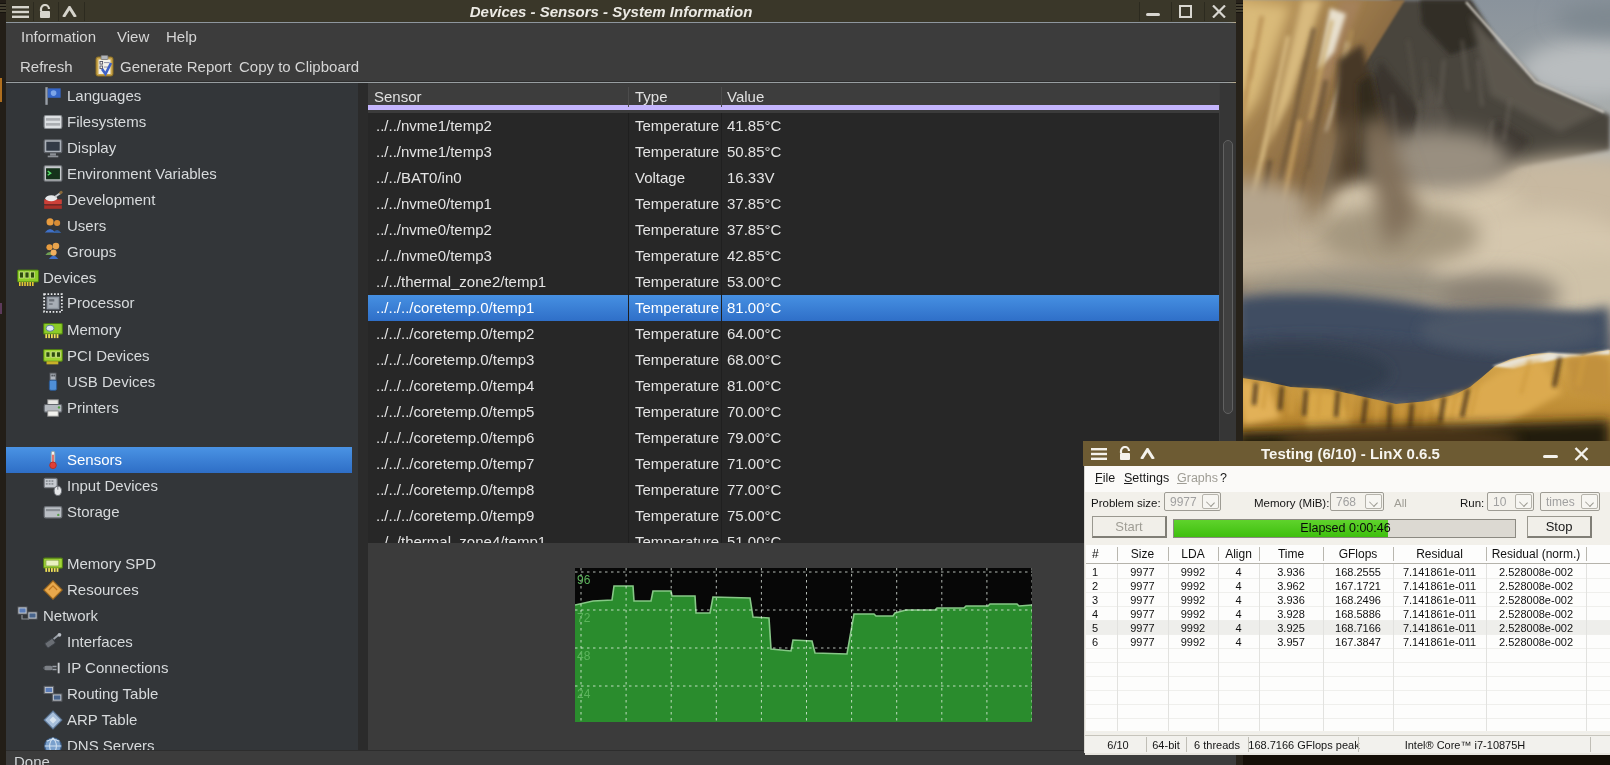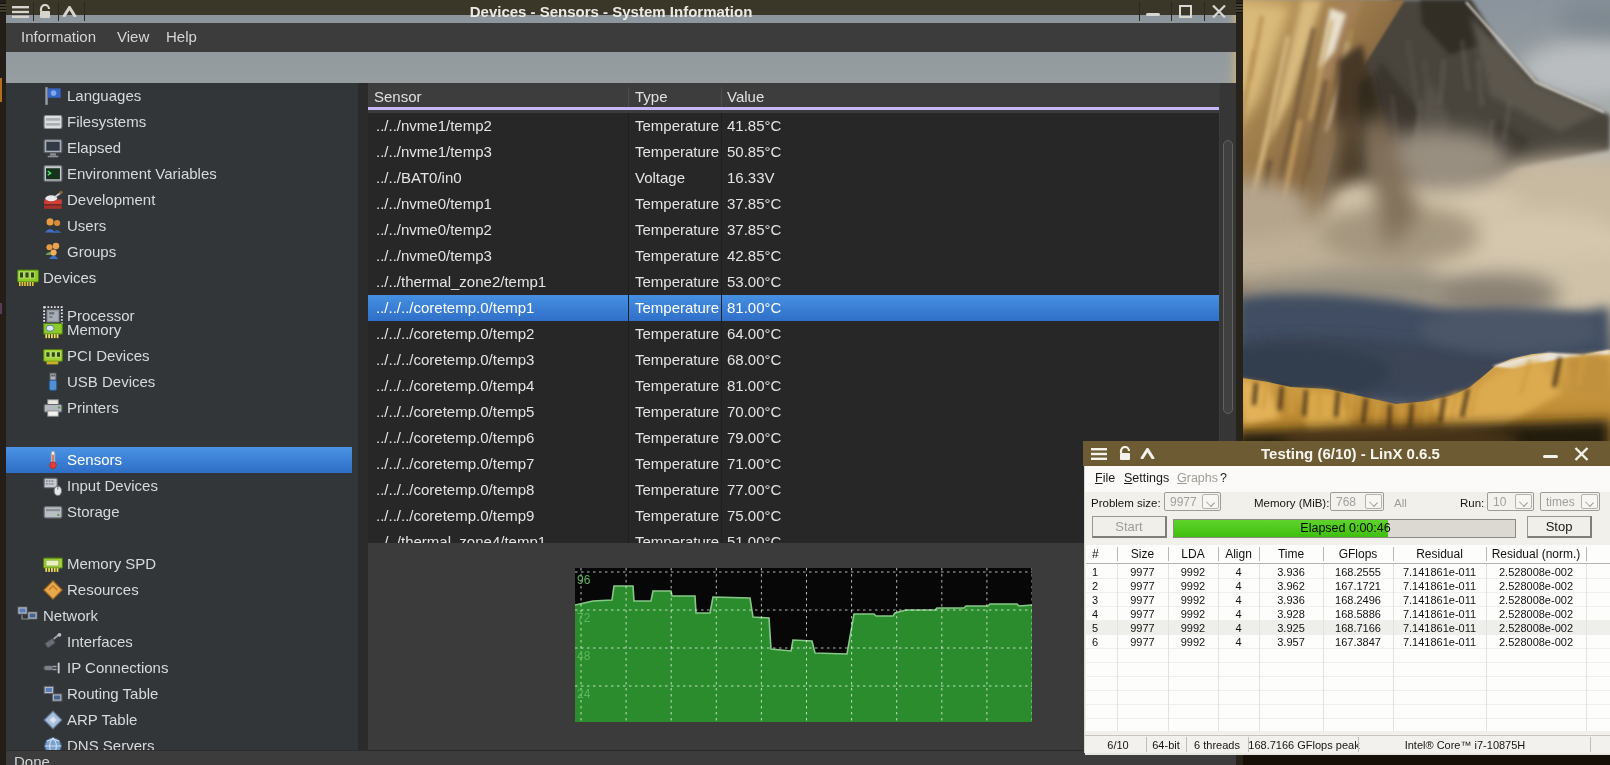--- a/index.html
+++ b/index.html
@@ -1,34 +1,34 @@
 <!DOCTYPE html>
 <html><head><meta charset="utf-8">
 <style>
 *{margin:0;padding:0;box-sizing:border-box;}
 html,body{width:1610px;height:765px;overflow:hidden;background:#1c140d;font-family:"Liberation Sans",sans-serif;}
 #screen{position:relative;width:1610px;height:765px;overflow:hidden;}
 .abs{position:absolute;}
 
 #main{position:absolute;left:0;top:0;width:1243px;height:765px;}
-#mtitle{position:absolute;left:0;top:0;width:1243px;height:15px;background:#3a3729;}
+#mtitle{position:absolute;left:0;top:0;width:1243px;height:22px;background:#3a3729;font-style:italic;}
 #mtitle .ttxt{position:absolute;left:0;top:0;width:1222px;height:23px;line-height:23px;text-align:center;color:#eceae4;font-size:15px;font-weight:bold;}
 .tsep{position:absolute;top:2px;width:1px;height:19px;background:#2c2a1f;}
 #mborderL{position:absolute;left:0;top:0;width:6px;height:765px;background:#231e17;z-index:3;}
 #mborderR{position:absolute;left:1236px;top:0;width:7px;height:765px;background:#27221a;z-index:3;}
 #mmenu{position:absolute;left:6px;top:23px;width:1230px;height:29px;background:#3c3c3c;color:#d5d5d5;font-size:15px;}
 #mtool{position:absolute;left:6px;top:52px;width:1230px;height:30px;background:#3c3c3c;color:#d5d5d5;font-size:15px;border-bottom:1px solid #2e2e2e;}
 #sidebar{position:absolute;left:6px;top:83px;width:352px;height:667px;background:#333639;overflow:hidden;}
 #paneSep{position:absolute;left:358px;top:83px;width:10px;height:667px;background:#2b2b2b;}
 .srow{position:absolute;left:0;width:346px;height:26px;color:#d7dadc;font-size:15px;line-height:26px;white-space:nowrap;}
 .srow .lbl{position:absolute;top:0;}
 .srow svg{position:absolute;}
 
 #rpane{position:absolute;left:368px;top:83px;width:868px;height:667px;background:#3b3b3b;}
-#thead{position:absolute;left:0;top:1px;width:851px;height:26px;background:#3d3d3d;border-bottom:3px solid #c4b5fd;color:#e0e0e0;font-size:15px;}
+#thead{position:absolute;left:0;top:1px;width:851px;height:26px;background:#3d3d3d;border-bottom:5px solid #c4b5fd;color:#e0e0e0;font-size:15px;}
 #thead span{position:absolute;top:0;line-height:26px;}
 #thead .hsep{position:absolute;top:3px;width:1px;height:20px;background:#4c4c4c;}
 #trows{position:absolute;left:0;top:30px;width:851px;height:430px;background:#272727;overflow:hidden;}
 .trow{position:absolute;left:0;width:851px;height:26px;color:#e4e4e4;font-size:15px;line-height:26px;}
 .trow.sel{background:linear-gradient(#4690e2,#2f6fc8);color:#fff;}
 .trow span{position:absolute;top:0;}
 .colline{position:absolute;top:0;width:1px;height:432px;background:#1f1f1f;}
 #tscrollTrough{position:absolute;left:852px;top:0px;width:16px;height:460px;background:#363636;}
 #tscrollThumb{position:absolute;left:855px;top:57px;width:10px;height:274px;background:#404040;border:1px solid #616161;border-radius:5px;}
 #chartpane{position:absolute;left:0;top:460px;width:868px;height:207px;background:#3b3b3b;}
@@ -210,20 +210,35 @@
         </svg>
     <svg class="abs" style="left:1212px;top:5px" width="14" height="13" viewBox="0 0 14 13">
           <path d="M1 0.5 L13 12.5 M13 0.5 L1 12.5" stroke="#d8d6d0" stroke-width="2.2"></path>
         </svg>
   </div>
   <div id="mmenu">
     <span class="abs" style="left:15px;top:5px">Information</span>
     <span class="abs" style="left:111px;top:5px">View</span>
     <span class="abs" style="left:160px;top:5px">Help</span>
   </div>
+  <div id="mtool">
+    <span class="abs" style="left:14px;top:6px">Refresh</span>
+    <svg class="abs" style="left:89px;top:3px" width="19" height="22" viewBox="0 0 19 22">
+      <rect x="1" y="2" width="17" height="19" rx="2" fill="#caa64c" stroke="#8a6d22" stroke-width="1"></rect>
+      <rect x="3.5" y="4.5" width="12" height="14.5" fill="#f4f2ea"></rect>
+      <rect x="6" y="0.5" width="7" height="4" rx="1" fill="#b0b4ba" stroke="#777" stroke-width="0.8"></rect>
+      <rect x="5" y="6.5" width="2.6" height="2.6" fill="none" stroke="#556" stroke-width="0.9"></rect>
+      <rect x="5" y="11" width="2.6" height="2.6" fill="none" stroke="#556" stroke-width="0.9"></rect>
+      <rect x="9" y="7" width="5.5" height="1.1" fill="#99a"></rect>
+          <rect x="9" y="11.5" width="5.5" height="1.1" fill="#99a"></rect>
+      <path d="M7 14 L10.5 19 L16 8" fill="none" stroke="#3f62c9" stroke-width="2.6"></path>
+    </svg>
+    <span class="abs" style="left:114px;top:6px">Generate Report</span>
+    <span class="abs" style="left:233px;top:6px">Copy to Clipboard</span>
+  </div>
   <div id="sidebar">
         <div class="srow" style="top:0px;">
           <span style="position:absolute;left:37px;top:3px;display:block;height:20px">
             <svg width="20" height="20" viewBox="0 0 17 17">
               <rect x="2" y="1" width="2" height="15" fill="#9aa0a8"></rect>
               <path d="M4 2 L15 2 L15 10 L4 10 Z" fill="#3566c8"></path>
               <circle cx="9" cy="6" r="2.4" fill="#7ea6e8"></circle>
             </svg>
           </span>
           <span class="lbl" style="left:61px">Languages</span>
@@ -240,21 +255,21 @@
         </div>
         <div class="srow" style="top:52px;">
           <span style="position:absolute;left:37px;top:3px;display:block;height:20px">
             <svg width="20" height="20" viewBox="0 0 17 17">
               <rect x="1" y="1.5" width="15" height="11" rx="1" fill="#aab0b8" stroke="#5c6066" stroke-width="1"></rect>
               <rect x="2.8" y="3.2" width="11.4" height="7.6" fill="#323a46"></rect>
               <rect x="6" y="13" width="5" height="2" fill="#8c9096"></rect>
               <rect x="4" y="15" width="9" height="1.4" fill="#8c9096"></rect>
             </svg>
           </span>
-          <span class="lbl" style="left:61px">Elapsed</span>
+          <span class="lbl" style="left:61px">Display</span>
         </div>
         <div class="srow" style="top:78px;">
           <span style="position:absolute;left:37px;top:3px;display:block;height:20px">
             <svg width="20" height="20" viewBox="0 0 17 17">
               <rect x="1" y="1.5" width="15" height="13" rx="1" fill="#c6c9cd" stroke="#707478" stroke-width="1"></rect>
               <rect x="2.6" y="3.6" width="11.8" height="9.4" fill="#15321a"></rect>
               <path d="M4 6 l2.5 1.8 L4 9.6" stroke="#59e06a" stroke-width="1.2" fill="none"></path>
             </svg>
           </span>
           <span class="lbl" style="left:61px">Environment Variables</span>
@@ -300,21 +315,21 @@
             <svg width="22" height="20" viewBox="0 0 22 20">
               <rect x="0.5" y="2" width="21" height="12" rx="1" fill="#8ccc28" stroke="#4c7d12" stroke-width="1"></rect>
               <rect x="2.5" y="4" width="4" height="6" fill="#2c4c0c" stroke="#dff09a" stroke-width="0.7"></rect>
               <rect x="8" y="4" width="4" height="6" fill="#2c4c0c" stroke="#dff09a" stroke-width="0.7"></rect>
               <rect x="13.5" y="4" width="4" height="6" fill="#2c4c0c" stroke="#dff09a" stroke-width="0.7"></rect>
               <g fill="#e8c838">​<rect x="2" y="14" width="1.6" height="4"></rect><rect x="4.6" y="14" width="1.6" height="4"></rect><rect x="7.2" y="14" width="1.6" height="4"></rect><rect x="9.8" y="14" width="1.6" height="4"></rect><rect x="12.4" y="14" width="1.6" height="4"></rect><rect x="15" y="14" width="1.6" height="4"></rect></g>
             </svg>
           </span>
           <span class="lbl" style="left:37px">Devices</span>
         </div>
-        <div class="srow" style="top:220px;padding-left:40px;">
+        <div class="srow" style="top:207px;padding-left:40px;">
           <span style="position:absolute;left:37px;top:3px;display:block;height:20px">
             <svg width="20" height="20" viewBox="0 0 17 17">
               <rect x="1" y="1" width="15" height="15" fill="none" stroke="#e8eaec" stroke-width="1.6" stroke-dasharray="1.4,1.4"></rect>
               <rect x="2.6" y="2.6" width="11.8" height="11.8" fill="#8e959e" stroke="#3a3e44" stroke-width="1"></rect>
               <rect x="4.4" y="4.4" width="8.2" height="8.2" fill="#a8aeb6"></rect>
               <rect x="5.2" y="5.2" width="4.4" height="2" fill="#6a7078"></rect>
               <rect x="5.2" y="8.6" width="3" height="1.6" fill="#7a8088"></rect>
             </svg>
           </span>
           <span class="lbl" style="left:61px">Processor</span>

